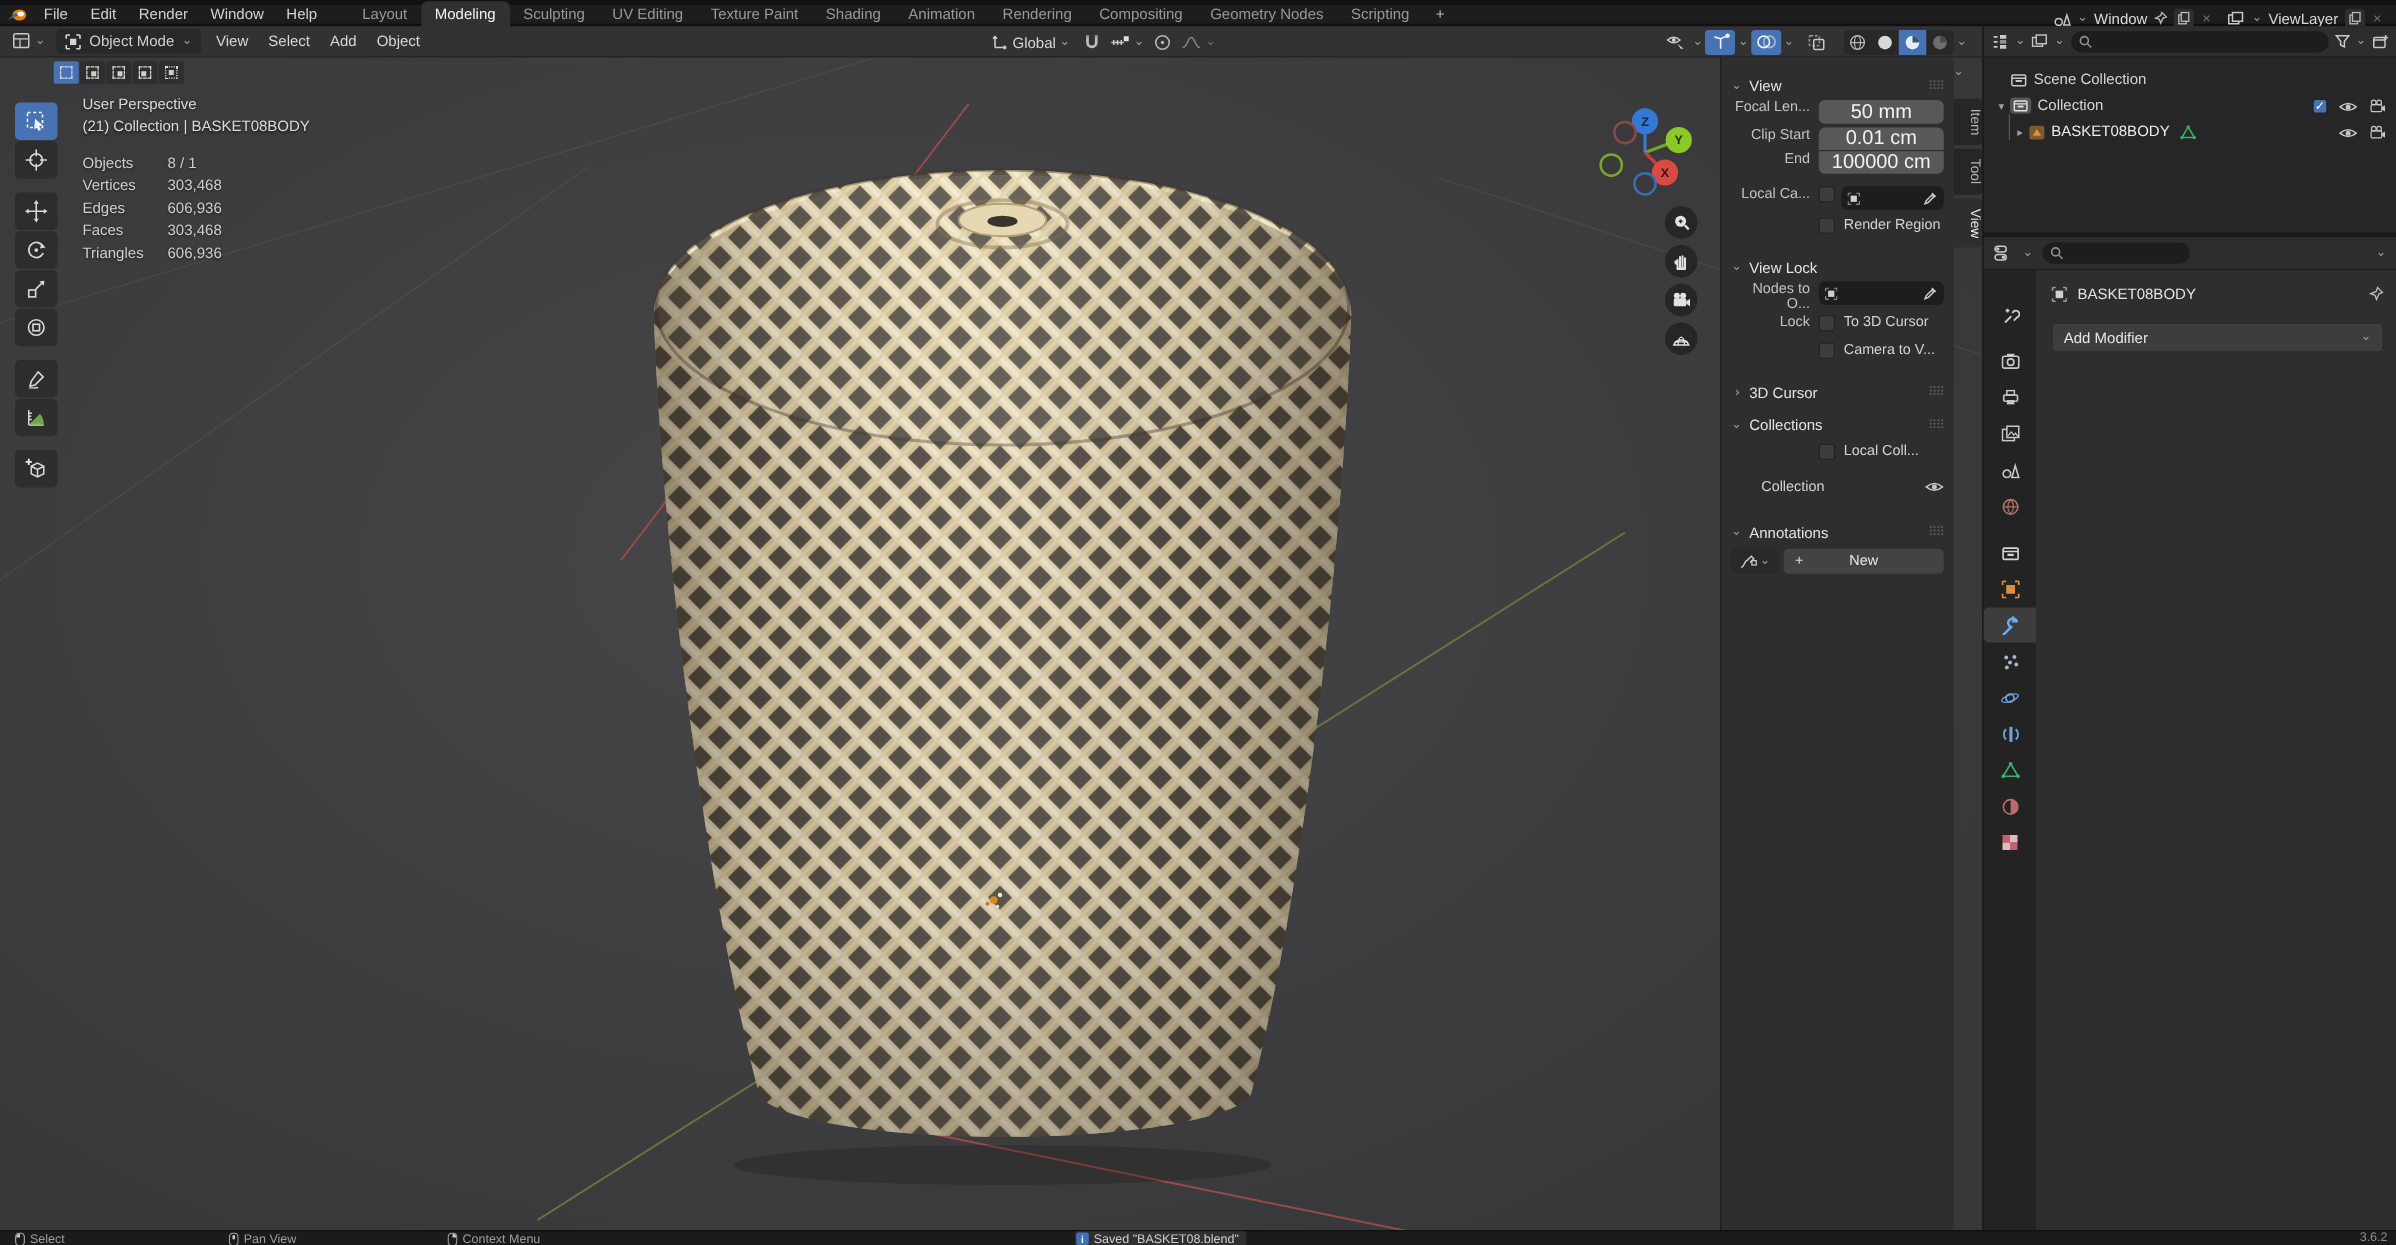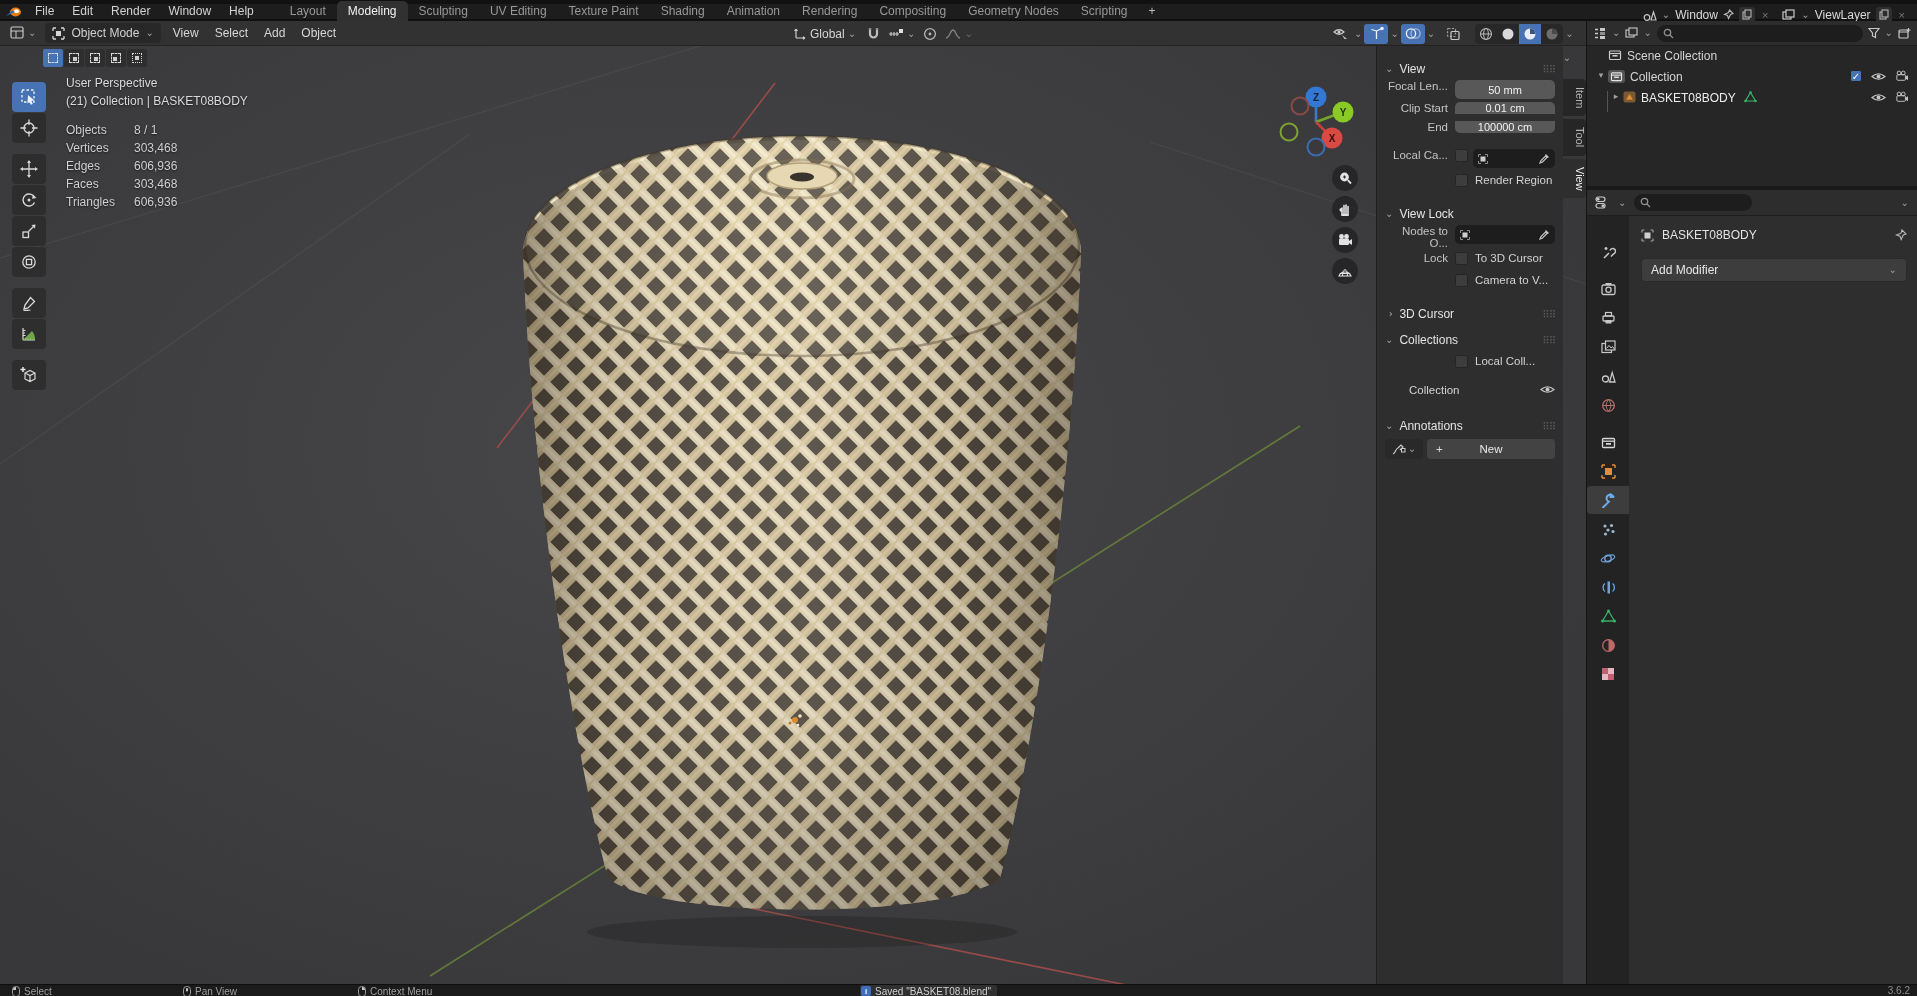--- a/index.html
+++ b/index.html
@@ -69,21 +69,21 @@
 
   
   .n-panel { position:absolute; left:1376px; top:0; bottom:0; width:187px; background:#2e2e2e;
     border-left:1px solid #1f1f1f; padding:8px 8px 0 8px; font-size:11.5px; }
   .sec-hdr { display:flex; align-items:center; gap:6px; height:22px; color:#e3e3e3; font-size:12px; margin-top:4px; }
   .sec-hdr .grip { margin-left:auto; color:#5c5c5c; font-size:10px; letter-spacing:-1px; }
   .chev-r { display:inline-block; transform:rotate(-90deg); }
   .prow { display:flex; align-items:flex-start; margin-bottom:3px; min-height:19px; }
   .plabel { width:70px; text-align:right; color:#c3c3c3; padding-right:7px; flex:none; }
   .pfield { flex:1; height:19px; background:#585858; border-radius:5px; color:#f2f2f2;
-    display:flex; align-items:center; justify-content:center; font-size:11px; }
+    display:flex; align-items:center; justify-content:center; font-size:16px; }
   .pfield.top { border-radius:5px 5px 0 0; margin-bottom:1px; }
   .pfield.bottom { border-radius:0 0 5px 5px; }
   .stack { flex:1; display:flex; flex-direction:column; }
   .cb { width:13px; height:13px; background:#3d3d3d; border:1px solid #242424; border-radius:2.5px; flex:none; }
   .cb.checked { background:#4772b3; border-color:#35custom; color:#fff; display:flex; align-items:center; justify-content:center; font-size:10px; }
   .cb-label { margin-left:7px; color:#d2d2d2; }
   .obj-field { flex:1; height:19px; background:#1d1d1d; border-radius:5px; display:flex; align-items:center; padding:0 5px; gap:4px; }
   .eyedrop { margin-left:auto; }
   .n-tabs { position:absolute; left:1563px; top:33px; width:23px; display:flex; flex-direction:column; gap:3px; }
   .n-tab { writing-mode:vertical-rl; padding:8px 0; width:23px; text-align:center; color:#b5b5b5;
@@ -93,21 +93,21 @@
   .annot-dd { width:38px; height:20px; background:#292929; border-radius:4px; display:flex; align-items:center; justify-content:center; gap:2px; }
   .new-btn { flex:1; height:20px; background:#434343; border-radius:4px; position:relative;
     display:flex; align-items:center; justify-content:center; color:#e8e8e8; }
   .new-btn .plus { position:absolute; left:9px; color:#dcdcdc; }
 
   
   .right-col { position:absolute; left:1586px; top:21px; width:331px; height:963px; background:#262626; border-left:1px solid #141414; }
   .outliner-hdr { height:25px; background:#2d2d2d; display:flex; align-items:center; padding:0 6px; gap:5px; border-bottom:1px solid #1c1c1c; }
   .search-field { height:17px; background:#1d1d1d; border-radius:9px; flex:1; display:flex; align-items:center; padding:0 6px; gap:4px; }
   .outliner-body { height:140px; background:#262626; padding-top:3px; font-size:12px; }
-  .ol-row { display:flex; align-items:flex-start; height:21px; padding-left:8px; color:#d4d4d4; position:relative; }
+  .ol-row { display:flex; align-items:flex-end; height:21px; padding-left:8px; color:#d4d4d4; position:relative; }
   .ol-right { position:absolute; right:8px; display:flex; gap:9px; align-items:center; }
   .disc { width:12px; color:#9f9f9f; font-size:9px; text-align:center; flex:none; }
   .ol-icon { margin:0 5px 0 1px; display:flex; }
   .splitter { height:4px; background:#191919; }
   .props { position:relative; height:794px; background:#2e2e2e; }
   .props-hdr { height:26px; background:#2d2d2d; display:flex; align-items:center; padding:0 8px; gap:8px; border-bottom:1px solid #1d1d1d; }
   .props-hdr .search-field { max-width:118px; }
   .props-tabs { position:absolute; left:0; top:26px; bottom:0; width:42px; background:#232323; display:flex; flex-direction:column; align-items:stretch; padding-top:22px; }
   .ptab { height:28px; margin-bottom:1px; display:flex; align-items:center; justify-content:center; border-radius:4px 0 0 4px; }
   .ptab.active { background:#3d3d3d; }

